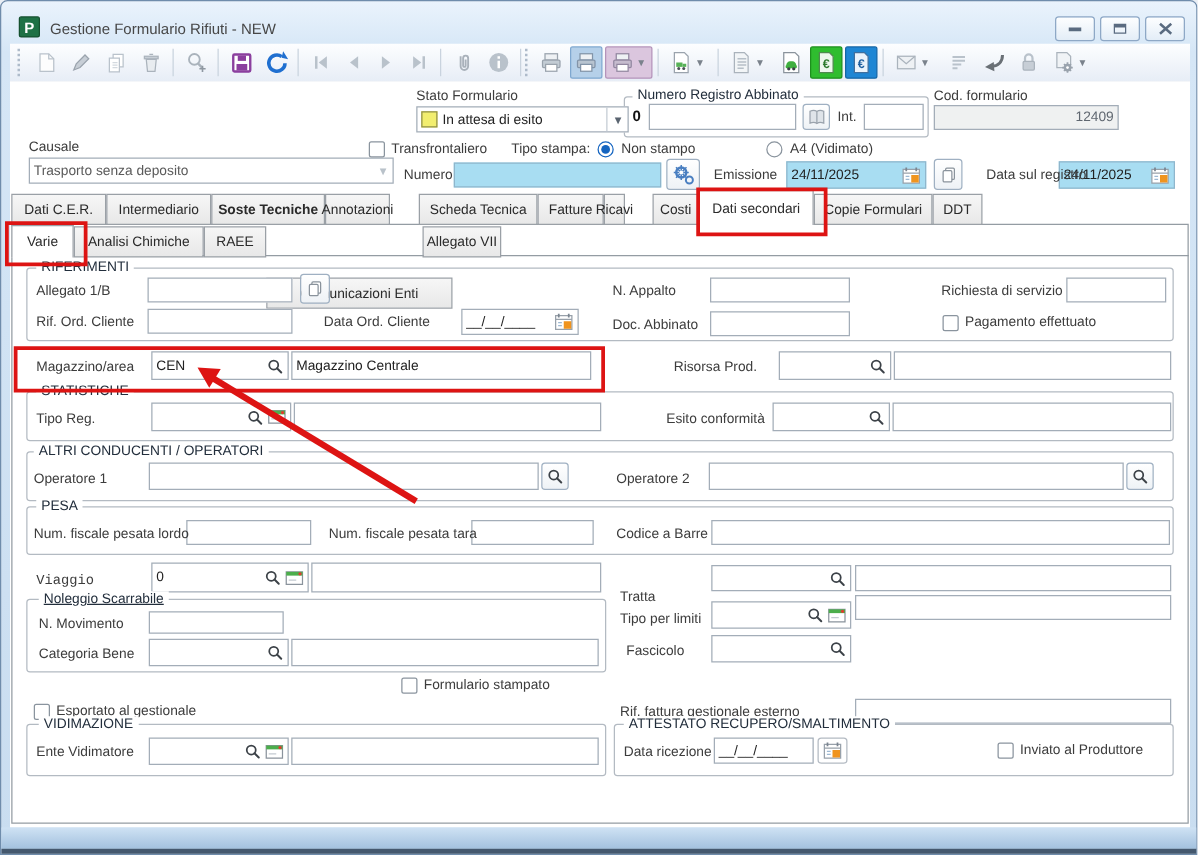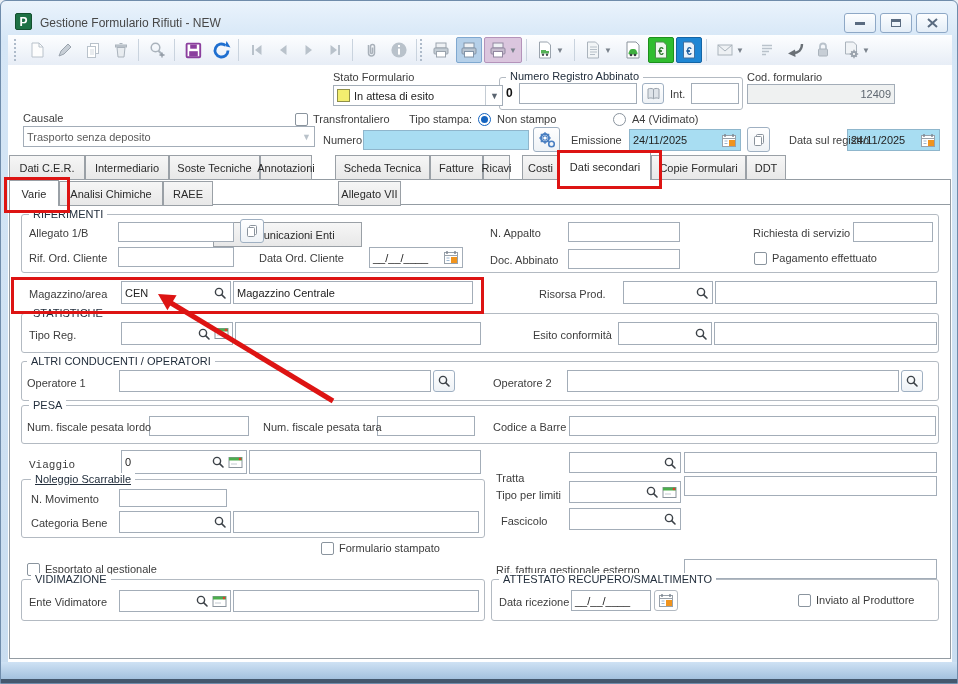--- a/index.html
+++ b/index.html
@@ -338,33 +338,33 @@
         </svg>
       </span>
   </div>
 
   <div class="tab" style="left:8px;top:154px;width:76px;">
       <span>Dati C.E.R.</span>
     </div>
   <div class="tab" style="left:84px;top:154px;width:84px;">
       <span>Intermediario</span>
     </div>
-  <div class="tab" style="left:168px;top:154px;width:91px;">
+  <div class="tab" style="left:168px;top:154px;width:91px;font-weight:bold;">
       <span>Soste Tecniche</span>
     </div>
   <div class="tab" style="left:259px;top:154px;width:52px;">
       <span>Annotazioni</span>
     </div>
   <div class="tab" style="left:334px;top:154px;width:95px;">
       <span>Scheda Tecnica</span>
     </div>
   <div class="tab" style="left:429px;top:154px;width:53px;">
       <span>Fatture</span>
     </div>
-  <div class="tab" style="left:482px;top:154px;width:27px;">
+  <div class="tab" style="left:482px;top:154px;width:17px;">
       <span>Ricavi</span>
     </div>
   <div class="tab" style="left:521px;top:154px;width:37px;">
       <span>Costi</span>
     </div>
   <div class="tab active" style="left:558px;top:151px;width:92px;height:28px;">
       <span>Dati secondari</span>
     </div>
   <div class="tab" style="left:650px;top:154px;width:95px;">
       <span>Copie Formulari</span>

